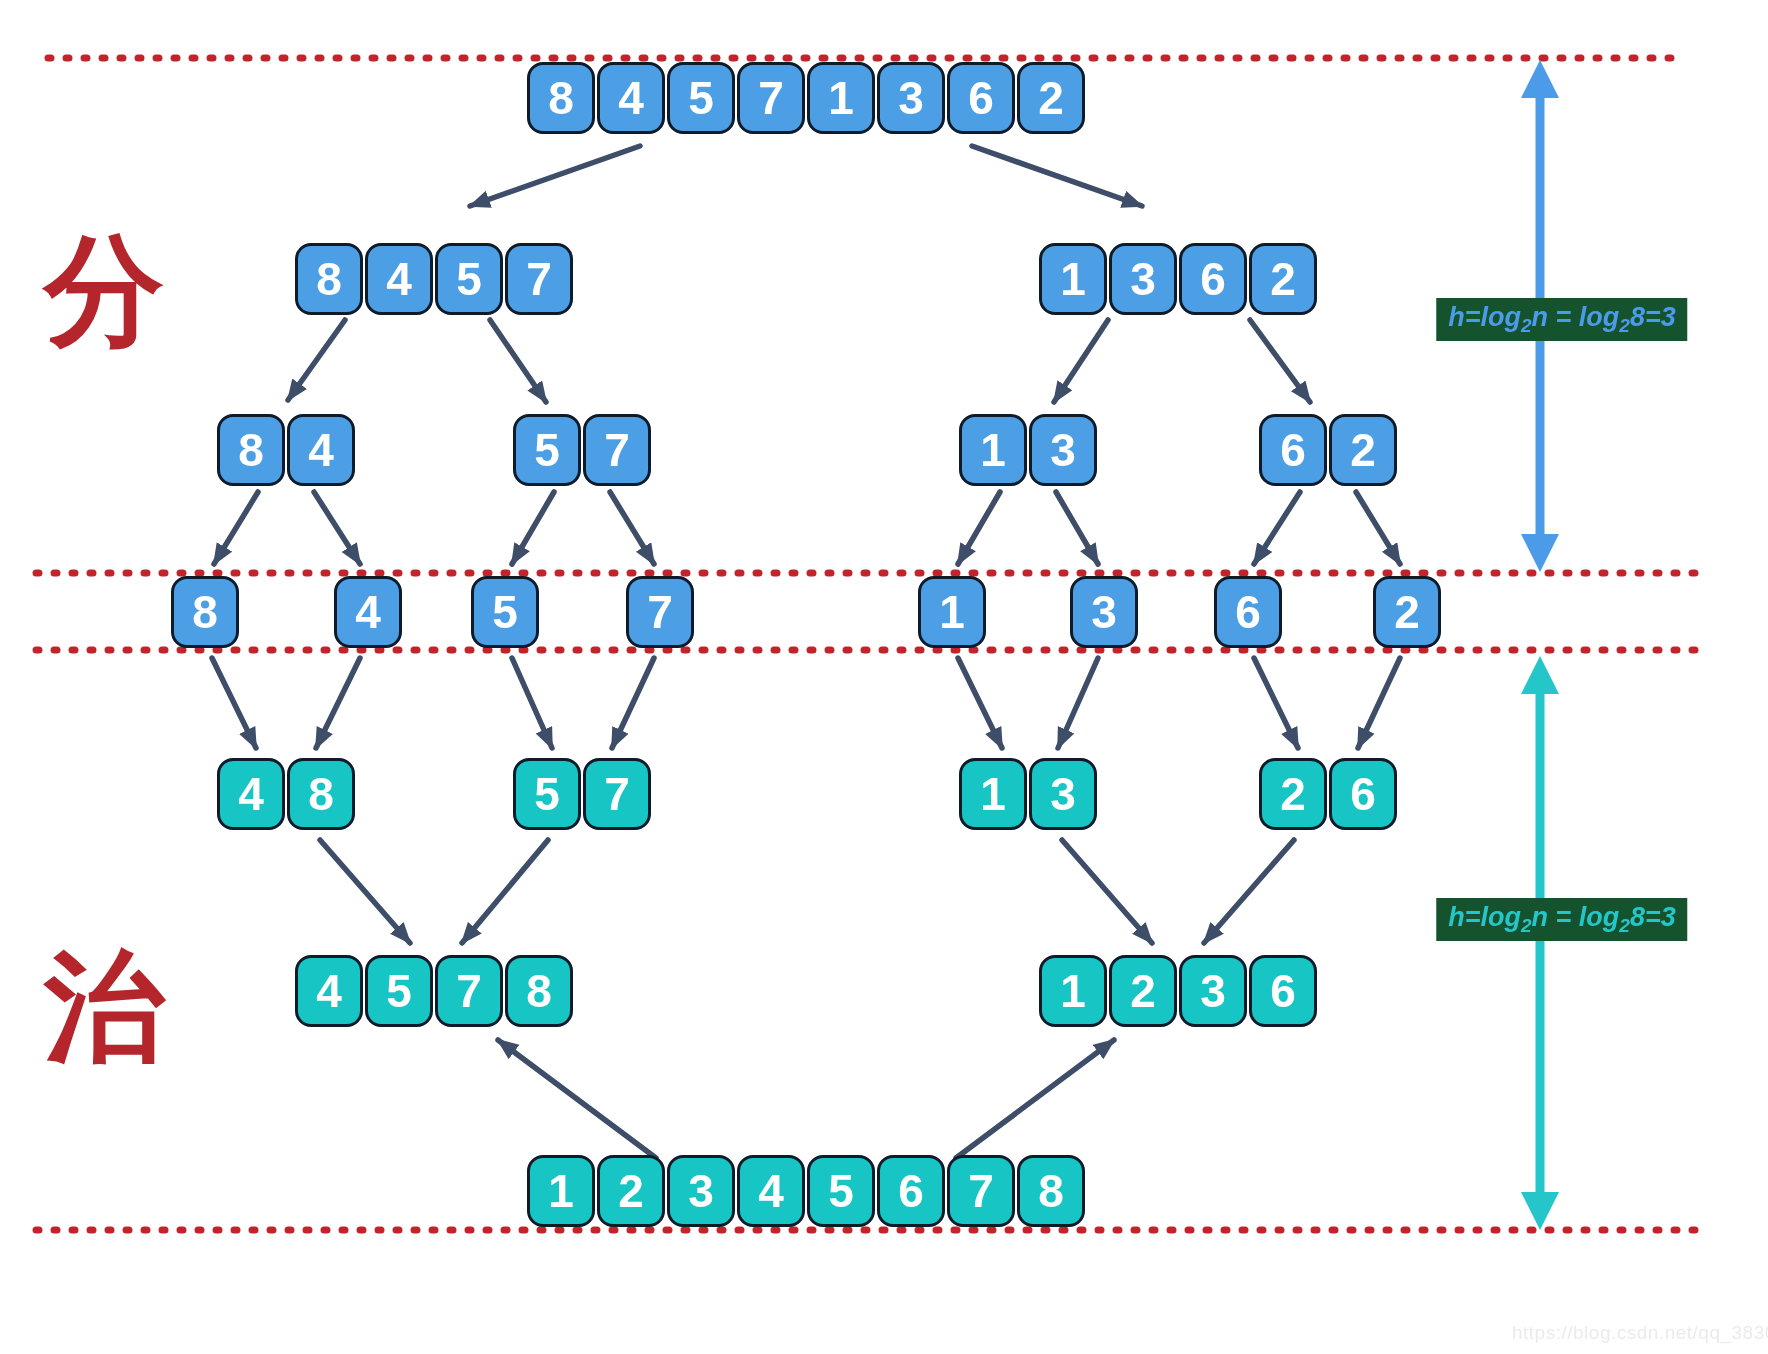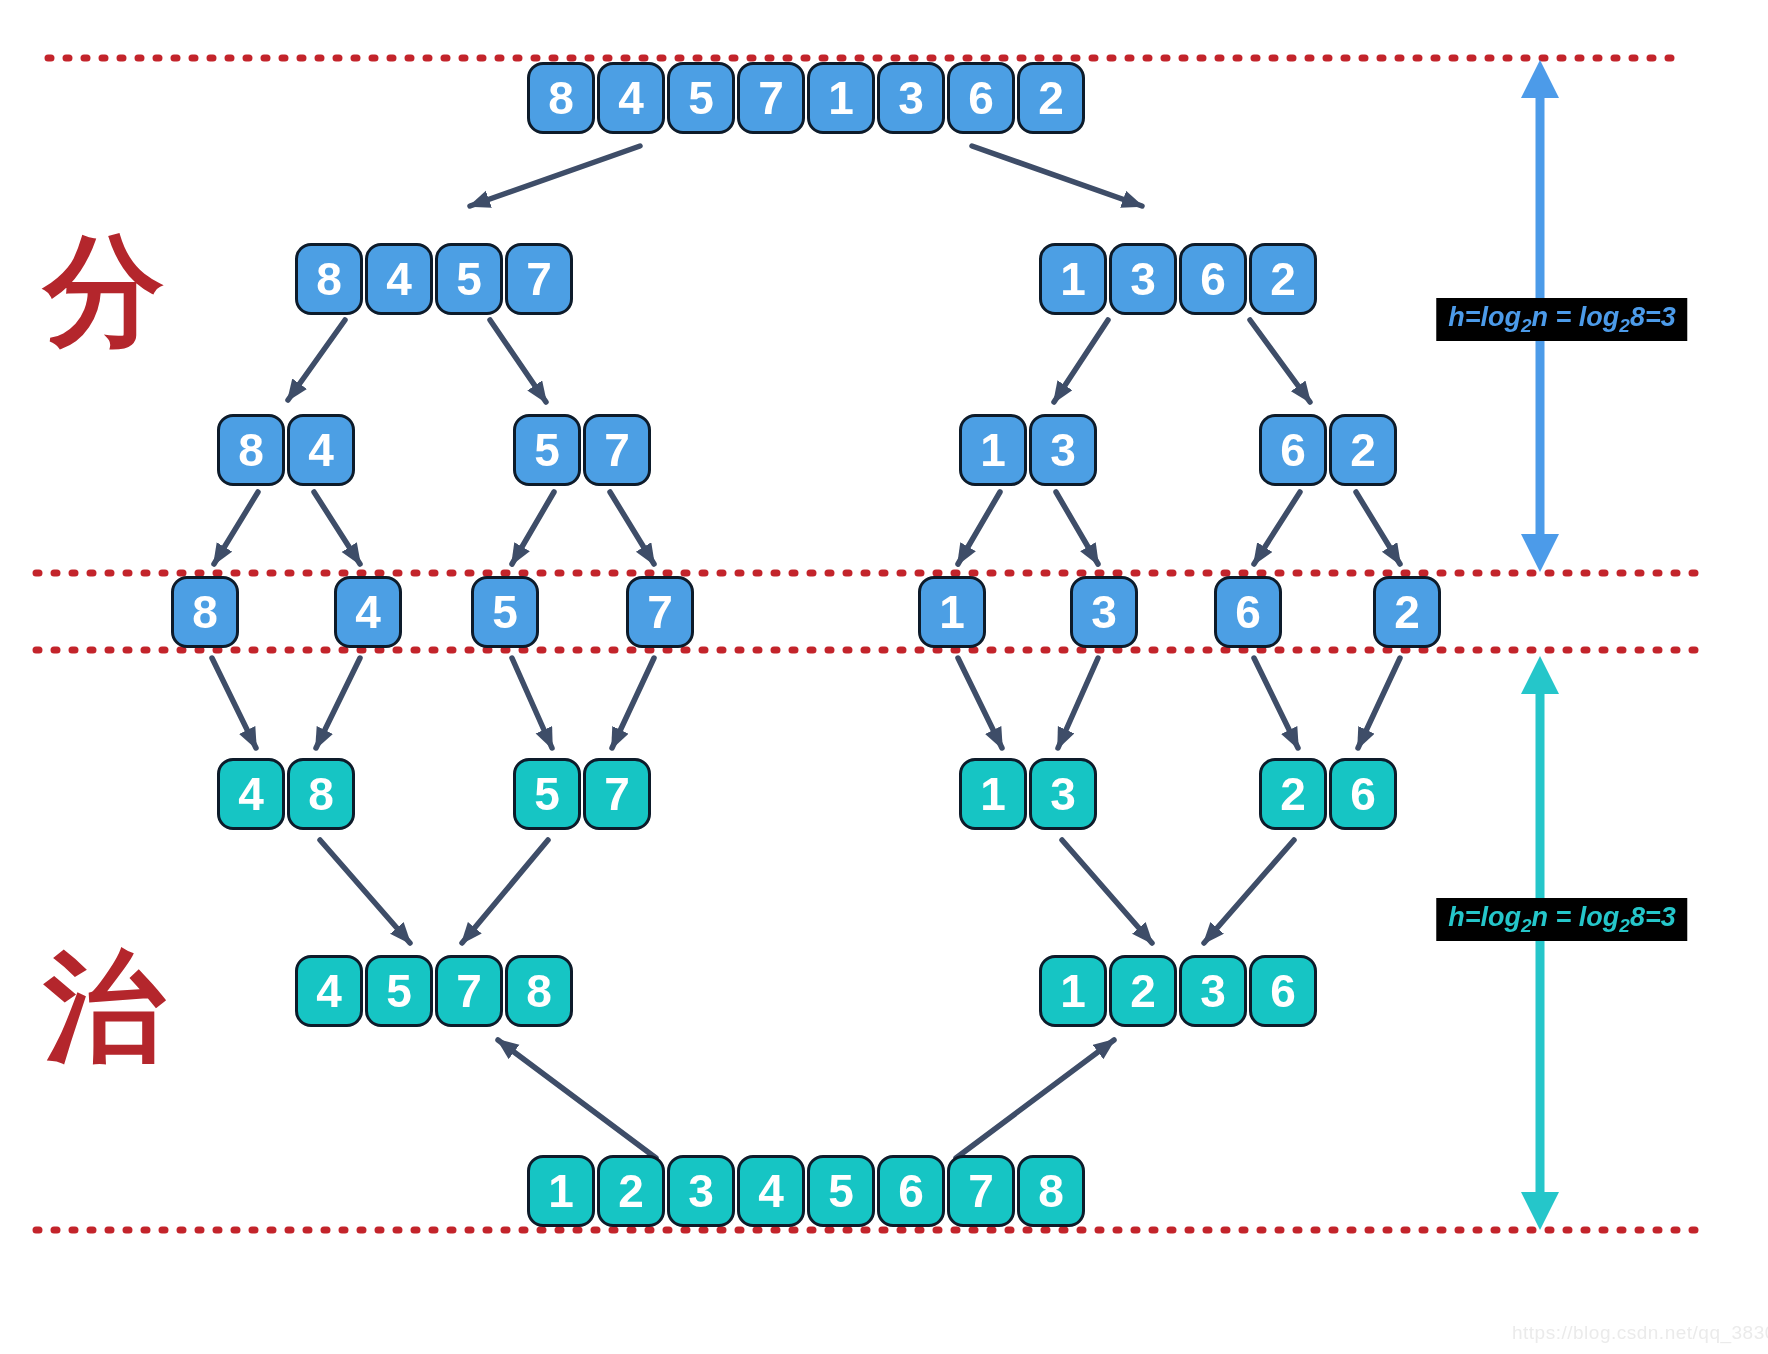--- a/index.html
+++ b/index.html
@@ -15,21 +15,21 @@
   .head-teal{fill:var(--conquer_accent);}
   #rows{position:absolute;left:0;top:0;z-index:2;}
   .group{position:absolute;display:flex;gap:2px;}
   .box{width:68px;height:72px;box-sizing:border-box;border:3px solid var(--box_border);
        border-radius:16px;display:flex;align-items:center;justify-content:center;
        font-weight:bold;font-size:46px;color:#fff;}
   .divide .box{background:var(--box_blue);}
   .conquer .box{background:var(--box_teal);}
   .hanzi{position:absolute;z-index:2;font-size:120px;line-height:1;color:var(--hanzi_red);
          font-family:"DejaVu Serif","Liberation Serif",serif;font-weight:bold;}
-  .formula{position:absolute;z-index:3;transform:translateX(-50%);background:#000000;
+  .formula{position:absolute;z-index:3;transform:translateX(-50%);background:#14532d;
            padding:4px 12px;font-style:italic;font-weight:bold;font-size:27px;white-space:nowrap;}
   .formula sub{font-size:19px;}
   .formula-blue{color:var(--divide_accent);}
   .formula-teal{color:var(--conquer_accent);}
   .watermark{position:absolute;z-index:3;color:var(--watermark_gray);font-size:19px;letter-spacing:0.5px;}
 </style>
 </head>
 <body>
 
 <div id="canvas">

